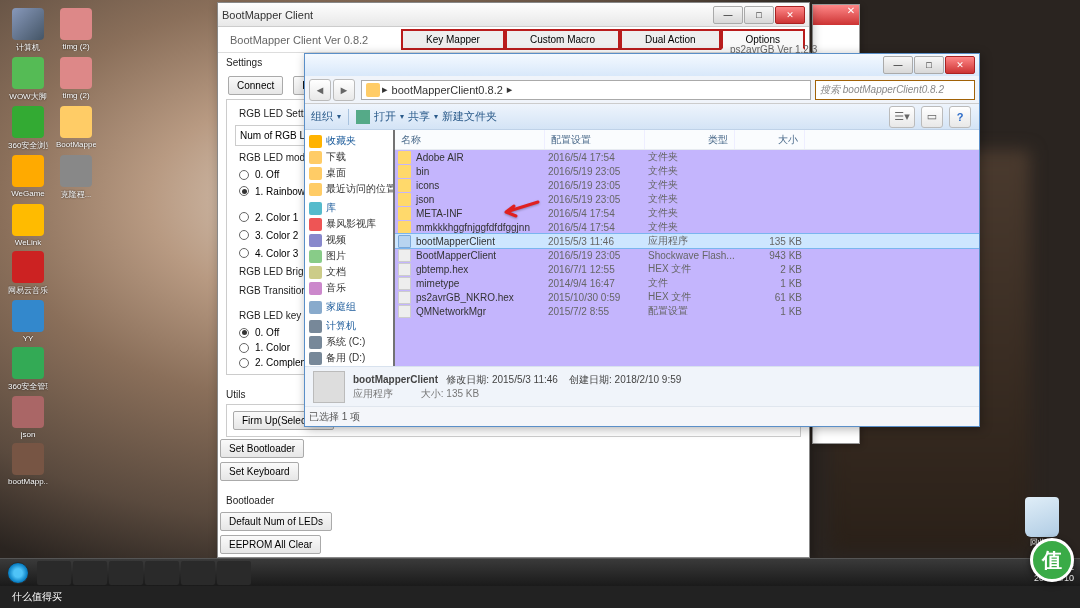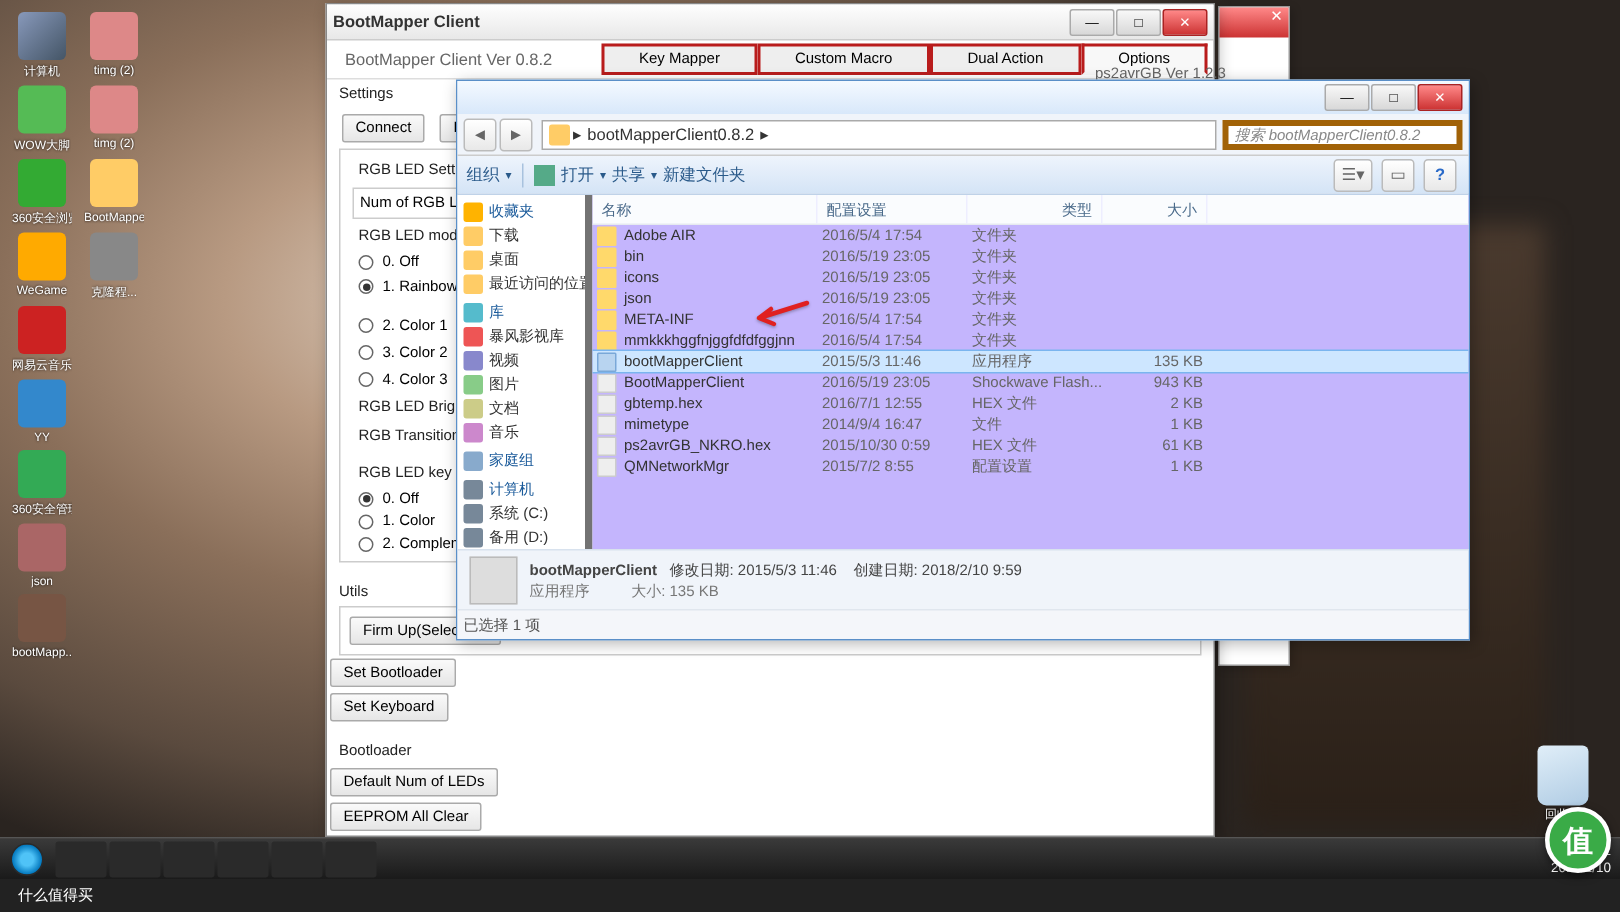--- a/index.html
+++ b/index.html
@@ -20,21 +20,21 @@
 .tb-item { width: 34px; height: 24px; margin: 0 1px; background: #2a2a2a; border-radius: 2px; }
 .tray { margin-left: auto; color:#fff; font-size:9px; padding:0 6px; text-align:right; line-height:11px; }
 
 .bottombar { position:absolute; bottom:0; left:0; right:0; height:22px; background:#222; z-index:201; display:flex; align-items:center; }
 .bottombar-text { color:#fff; font-size:10px; margin-left:12px; }
 .bottom-badge { position:absolute; right:6px; bottom:26px; z-index:205; }
 .badge-circle { width:44px; height:44px; border-radius:50%; background:#3aab47; display:flex; align-items:center; justify-content:center; color:#fff; font-size:20px; font-weight:bold; border:3px solid #fff; box-shadow:0 2px 6px rgba(0,0,0,.5); }
 
 .win { position:absolute; background:#fff; border:1px solid #888; box-shadow: 2px 2px 10px rgba(0,0,0,.3); }
 .titlebar { height:24px; background: linear-gradient(180deg, #fefefe 0%, #e8e8e8 100%); display:flex; align-items:center; padding: 0 4px; border-bottom:1px solid #ccc; }
-.titlebar .t { font-size:11px; color:#333; flex:1;font-weight:bold; }
+.titlebar .t { font-size:11px; color:#333; flex:1; }
 .winbtns { display:flex; gap:1px; }
 .winbtn { width:30px; height:18px; background:linear-gradient(180deg,#f8f8f8,#d8d8d8); border:1px solid #aaa; border-radius:2px; font-size:9px; text-align:center; line-height:16px; }
 .winbtn.close { background:linear-gradient(180deg,#f88,#c33); color:#fff; border-color:#a22; }
 
 
 #bm { left:217px; top:2px; width:593px; height:556px; z-index:10; }
 .bm-hdr2 { display:flex; align-items:center; padding:2px 4px; border-bottom:1px solid #ddd; }
 .bm-ver { font-size:11px; color:#666; padding:0 8px; }
 .bm-tabs { display:flex; margin-left:auto; }
 .bm-tab { border:2px solid #b91c1c; background:#eee; font-size:10px; padding:3px 23px; }
@@ -46,25 +46,25 @@
 .fieldset { border:1px solid #ccc; margin:0 8px; padding:4px; }
 .btn2 { border:1px solid #aaa; background:linear-gradient(180deg,#fafafa,#e6e6e6); font-size:10px; padding:3px 8px; border-radius:2px; display:inline-block; margin:2px; }
 
 
 #ex { left:304px; top:53px; width:676px; height:374px; z-index:50; border:1px solid #5a8fc8; }
 #ex .titlebar { background:linear-gradient(180deg,#f4f9ff,#d8e8fa); border-bottom:none; height:22px; }
 .addr { height:28px; background:#f0f4fa; display:flex; align-items:center; border-bottom:1px solid #ccc; padding:0 4px; }
 .navbtn { width:22px; height:22px; border:1px solid #bbb; border-radius:3px; background:linear-gradient(180deg,#fff,#e8e8e8); margin-right:2px; display:flex; align-items:center; justify-content:center; font-size:11px; color:#666; }
 .addrbox { flex:1; height:20px; border:1px solid #aaa; background:#fff; display:flex; align-items:center; padding:0 4px; font-size:11px; margin:0 4px; }
 .addrbox span { padding:0 2px; color:#333; }
-.searchbox { width:160px; height:20px; border:4px solid #a16207; background:#fff; font-size:10px; color:#888; padding:0 4px; display:flex; align-items:center; font-style:italic; }
+.searchbox { width:160px; height:20px; border:1px solid #a16207; background:#fff; font-size:10px; color:#888; padding:0 4px; display:flex; align-items:center; font-style:italic; }
 .toolbar2 { height:26px; background:linear-gradient(180deg,#eef4fc,#d4e4f6); display:flex; align-items:center; border-bottom:1px solid #bfd2e8; padding:0 6px; gap:4px; font-size:11px; color:#2a5a8a; }
 .toolsep { width:1px; height:16px; background:#a8c2de; margin:0 3px; }
 .ex-body { display:flex; height: calc(100% - 22px - 28px - 26px - 40px - 20px); }
-.navpane { width:90px; background:#fff; border-right:5px solid #737373; overflow:hidden; font-size:10px; }
+.navpane { width:90px; background:#fff; border-right:2px solid #737373; overflow:hidden; font-size:10px; }
 .npitem { display:flex; align-items:center; padding:1px 4px; color:#333; gap:4px; white-space:nowrap; }
 .npitem.h { color:#1a5a9a; margin-top:3px; }
 .npico { width:13px; height:13px; background:#fc6; border-radius:2px; flex-shrink:0; }
 .npico.star { background:#ffb300; }
 .npico.lib { background:#5bc; }
 .npico.pc { background:#789; }
 .listpane { flex:1; background:#c4b5fd; font-size:10px; overflow:hidden; }
 .cols { display:flex; border-bottom:1px solid #e6eaf0; background:#fafcfe; height:20px; color:#4a6a8a; }
 .cols div { padding:3px 6px; border-right:1px solid #eef; }
 .c-name { width:150px; } .c-date { width:100px; } .c-type { width:90px;text-align:right; } .c-size { width:70px; text-align:right; }
@@ -130,20 +130,26 @@
         <div class="di-ico" style="background:#fa0"></div>
         <div class="di-lbl">WeGame</div>
       </div>
       <div class="di">
         <div class="di-ico" style="background:#888"></div>
         <div class="di-lbl">克隆程...</div>
       </div>
     </div>
   <div class="icon-row">
       <div class="di">
+        <div class="di-ico" style="background:#fb0"></div>
+        <div class="di-lbl">WeLink</div>
+      </div>
+    </div>
+  <div class="icon-row">
+      <div class="di">
         <div class="di-ico" style="background:#c22"></div>
         <div class="di-lbl">网易云音乐</div>
       </div>
     </div>
   <div class="icon-row">
       <div class="di">
         <div class="di-ico" style="background:#38c"></div>
         <div class="di-lbl">YY</div>
       </div>
     </div>

